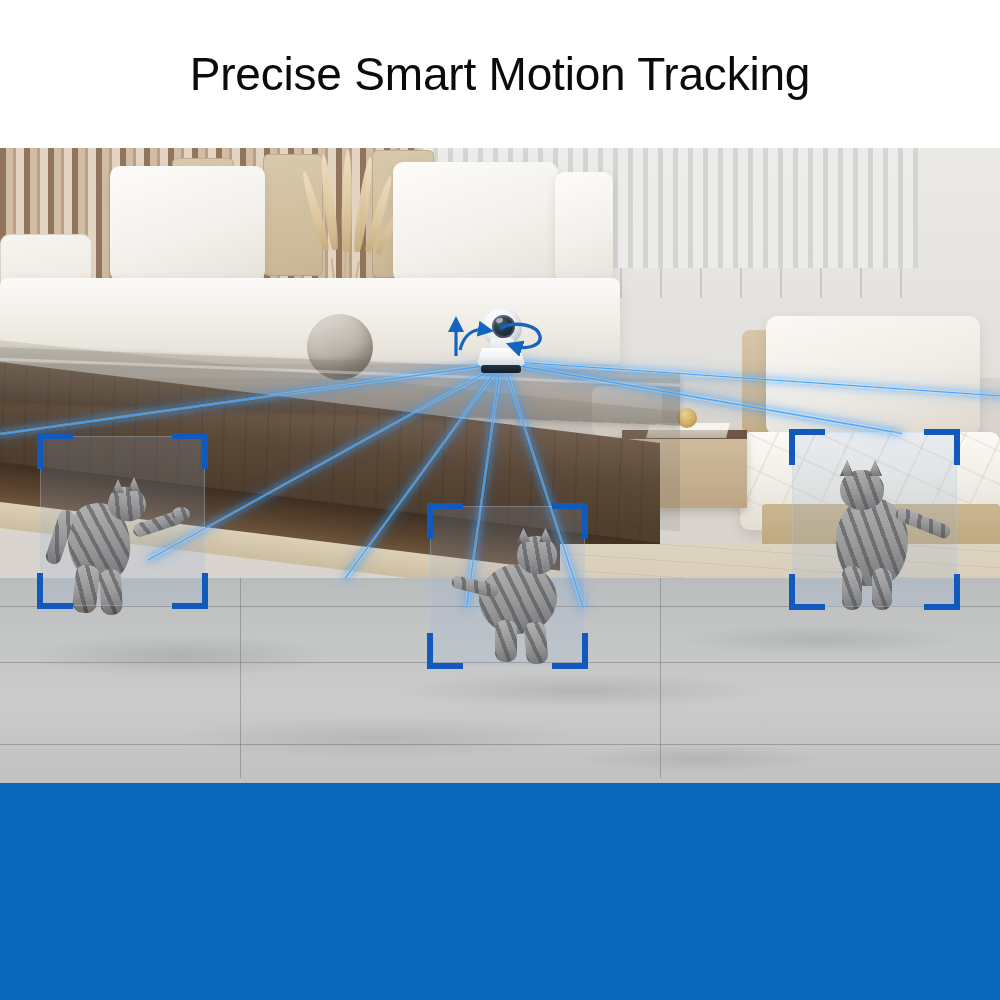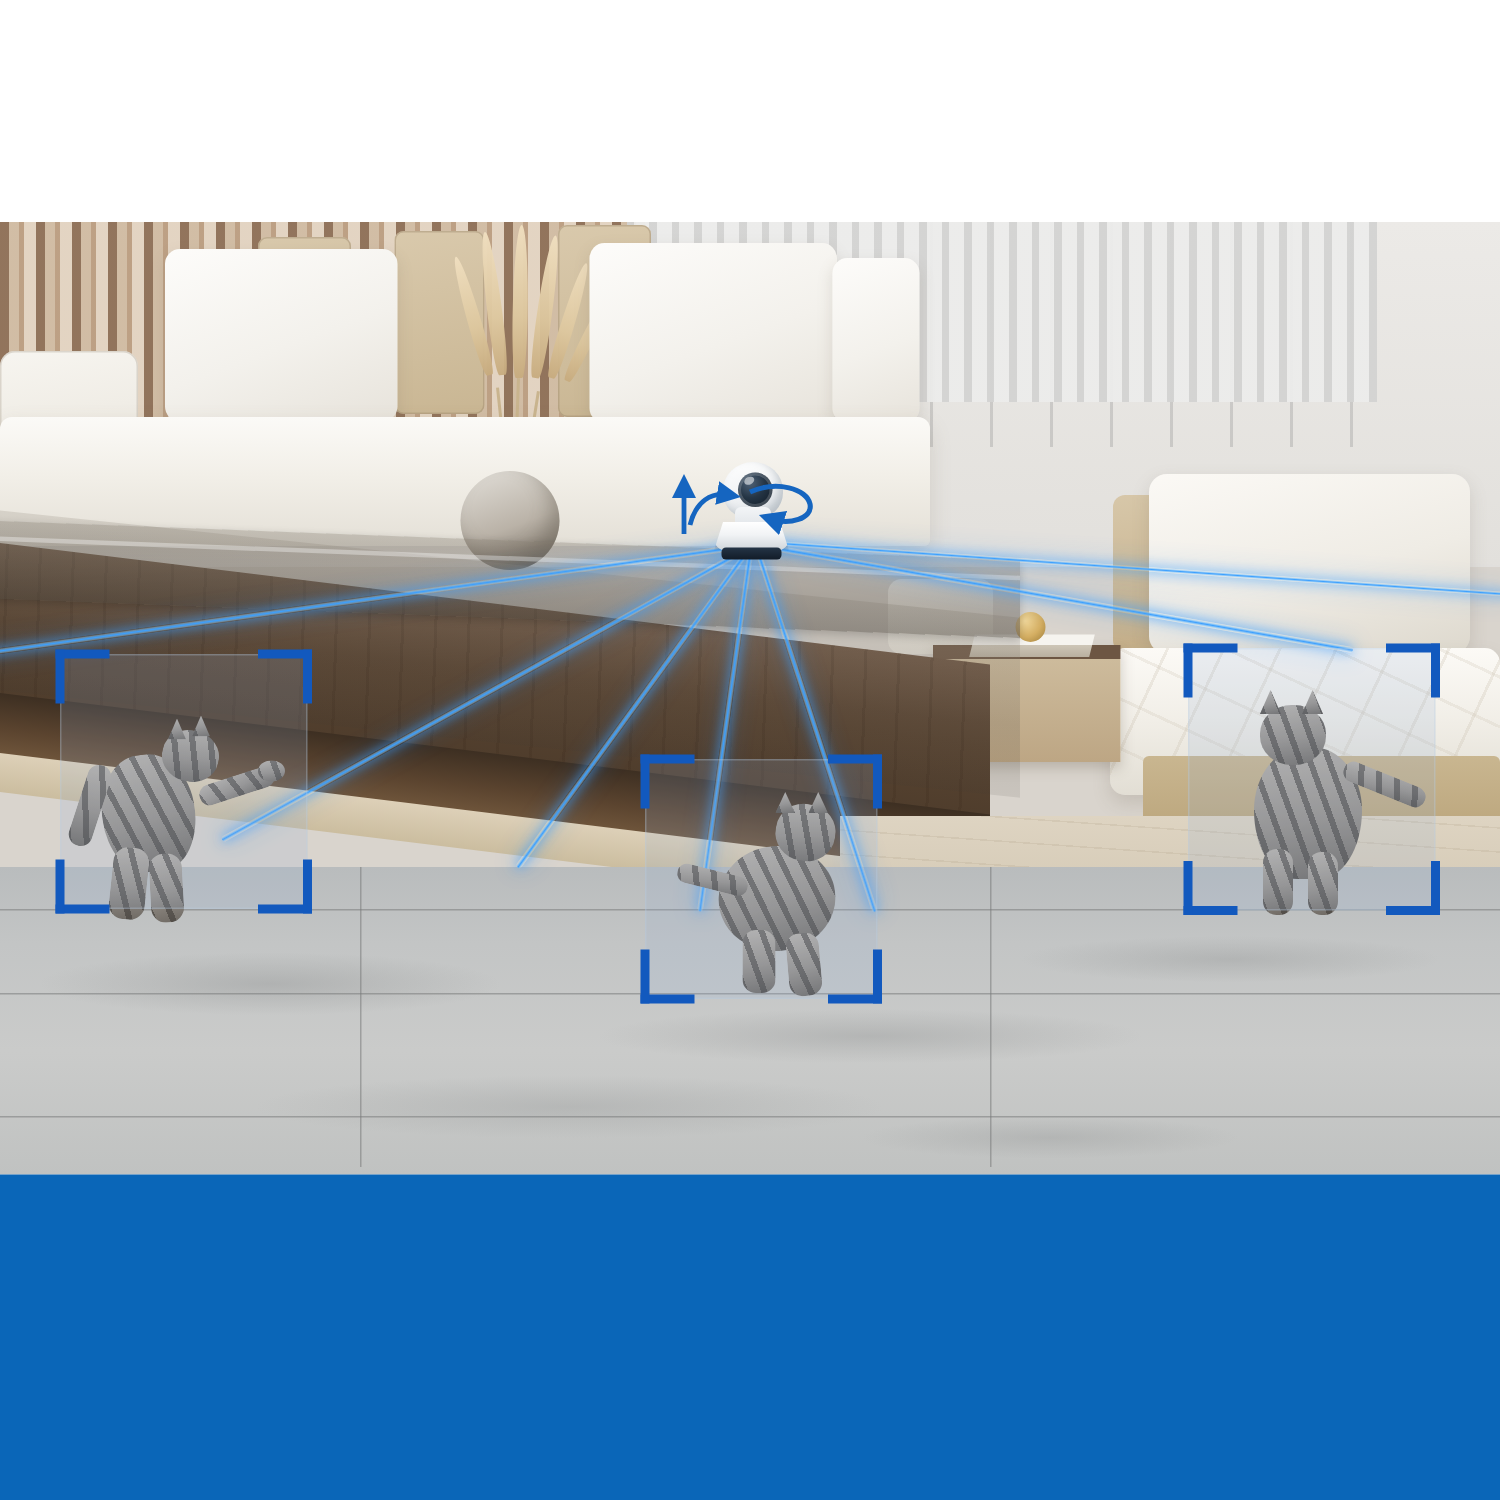--- a/index.html
+++ b/index.html
@@ -312,20 +312,23 @@
   .banner{
     position:absolute;left:0;top:783px;width:1000px;height:217px;
     background:#0a66b8;
   }
 </style>
 </head>
 <body>
 
 <div id="page">
 
+  <div class="header">
+    <div class="header-title">Precise Smart Motion Tracking</div>
+  </div>
 
   <div class="stage">
 
     <div class="wall"></div>
     <div class="wall-right"></div>
     <div class="wall-right-lines"></div>
     <div class="slats-wood"></div>
     <div class="slats-grey"></div>
 
     <div class="farleft-arm"></div>

